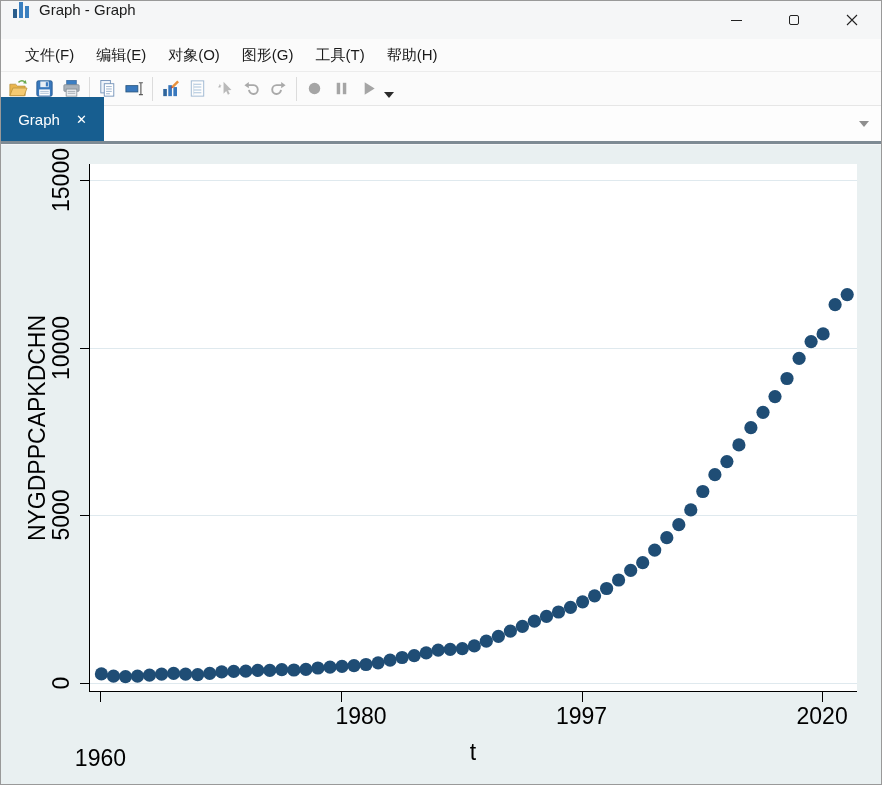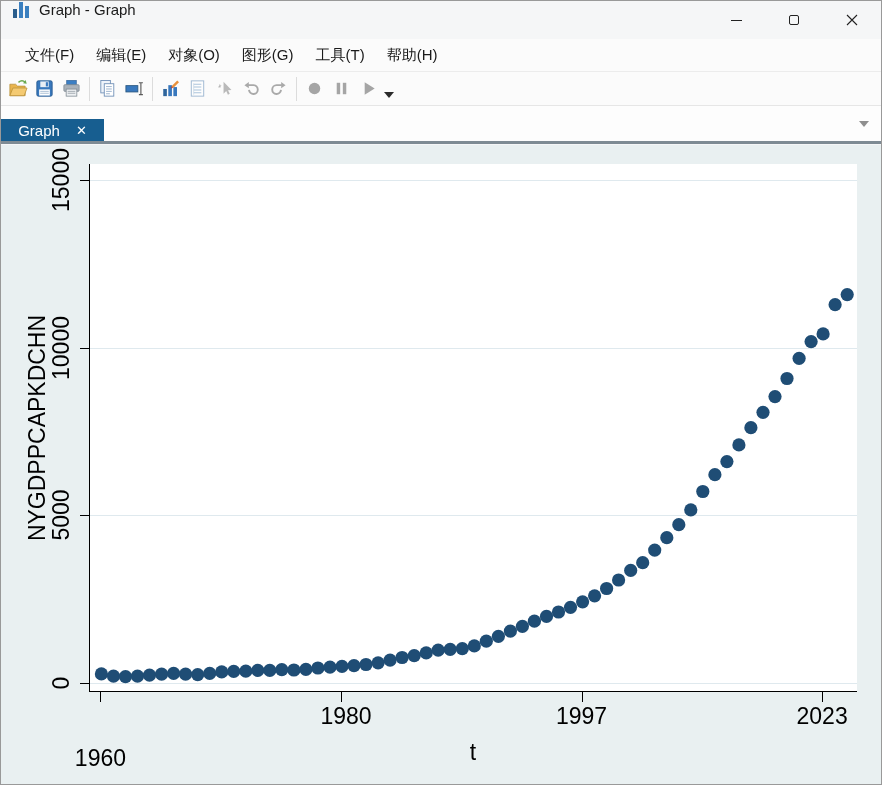--- a/index.html
+++ b/index.html
@@ -24,21 +24,21 @@
   .menu-item{padding:5px 11px;cursor:default;}
   
   .toolbar{height:34px;display:flex;align-items:center;background:#fbfbfb;
     border-bottom:1px solid #e6e6e6;padding-left:3px;}
   .tb-btn{width:27px;height:28px;display:flex;align-items:center;justify-content:center;border-radius:3px;}
   .tb-sep{width:1px;height:24px;background:#dcdcdc;margin:0 4px;}
   .tb-caret{width:0;height:0;border-left:5px solid transparent;border-right:5px solid transparent;
     border-top:6px solid #2b2b2b;margin:12px 6px 0 2px;}
   
   .tabbar{height:35px;background:#fdfdfd;position:relative;display:flex;align-items:flex-end;}
-  .tab{height:22px;width:103px;background:#175e90;color:#fff;display:flex;
+  .tab{height:44px;width:103px;background:#175e90;color:#fff;display:flex;
     align-items:center;justify-content:center;gap:16px;font-size:15px;}
   .tab-close{color:#fff;font-size:13px;font-weight:bold;cursor:default;line-height:1;}
   .tab-overflow{position:absolute;right:12px;top:15px;width:0;height:0;
     border-left:5px solid transparent;border-right:5px solid transparent;border-top:6px solid #8f8f8f;}
   .tab-divider{height:3px;background:#7e8b94;}
   
   .chart-area{position:absolute;left:0;top:144px;width:882px;height:641px;background:#e9f0f1;}
   .plot-region{position:absolute;left:88px;top:19px;width:768px;height:528px;background:#fff;
     border-left:1px solid #000;border-bottom:1px solid #000;}
   .gridline{position:absolute;left:0;width:100%;height:1px;background:#dfe9ee;}
@@ -270,20 +270,20 @@
       <span class="tick-label y-label" style="left: 60px; top: 537.946px;">0</span>
       <div class="ytick" style="left: 79px; top: 370.273px;"></div>
       <span class="tick-label y-label" style="left: 60px; top: 370.273px;">5000</span>
       <div class="ytick" style="left: 79px; top: 202.601px;"></div>
       <span class="tick-label y-label" style="left: 60px; top: 202.601px;">10000</span>
       <div class="ytick" style="left: 79px; top: 34.9289px;"></div>
       <span class="tick-label y-label" style="left: 60px; top: 34.9289px;">15000</span>
       <div class="xtick" style="left: 99.4268px; top: 547px;"></div>
       <span class="tick-label x-label" style="left: 99.4268px; top: 558px; margin-top: 42px;">1960</span>
       <div class="xtick" style="left: 339.991px; top: 547px;"></div>
-      <span class="tick-label x-label" style="left: 345px; top: 558px;">1980</span>
+      <span class="tick-label x-label" style="left: 360px; top: 558px;">1980</span>
       <div class="xtick" style="left: 580.554px; top: 547px;"></div>
       <span class="tick-label x-label" style="left: 580.554px; top: 558px;">1997</span>
       <div class="xtick" style="left: 821.118px; top: 547px;"></div>
-      <span class="tick-label x-label" style="left: 821.118px; top: 558px;">2023</span>
+      <span class="tick-label x-label" style="left: 821.118px; top: 558px;">2020</span>
     </div>
 
 </div>
 
 </body></html>

